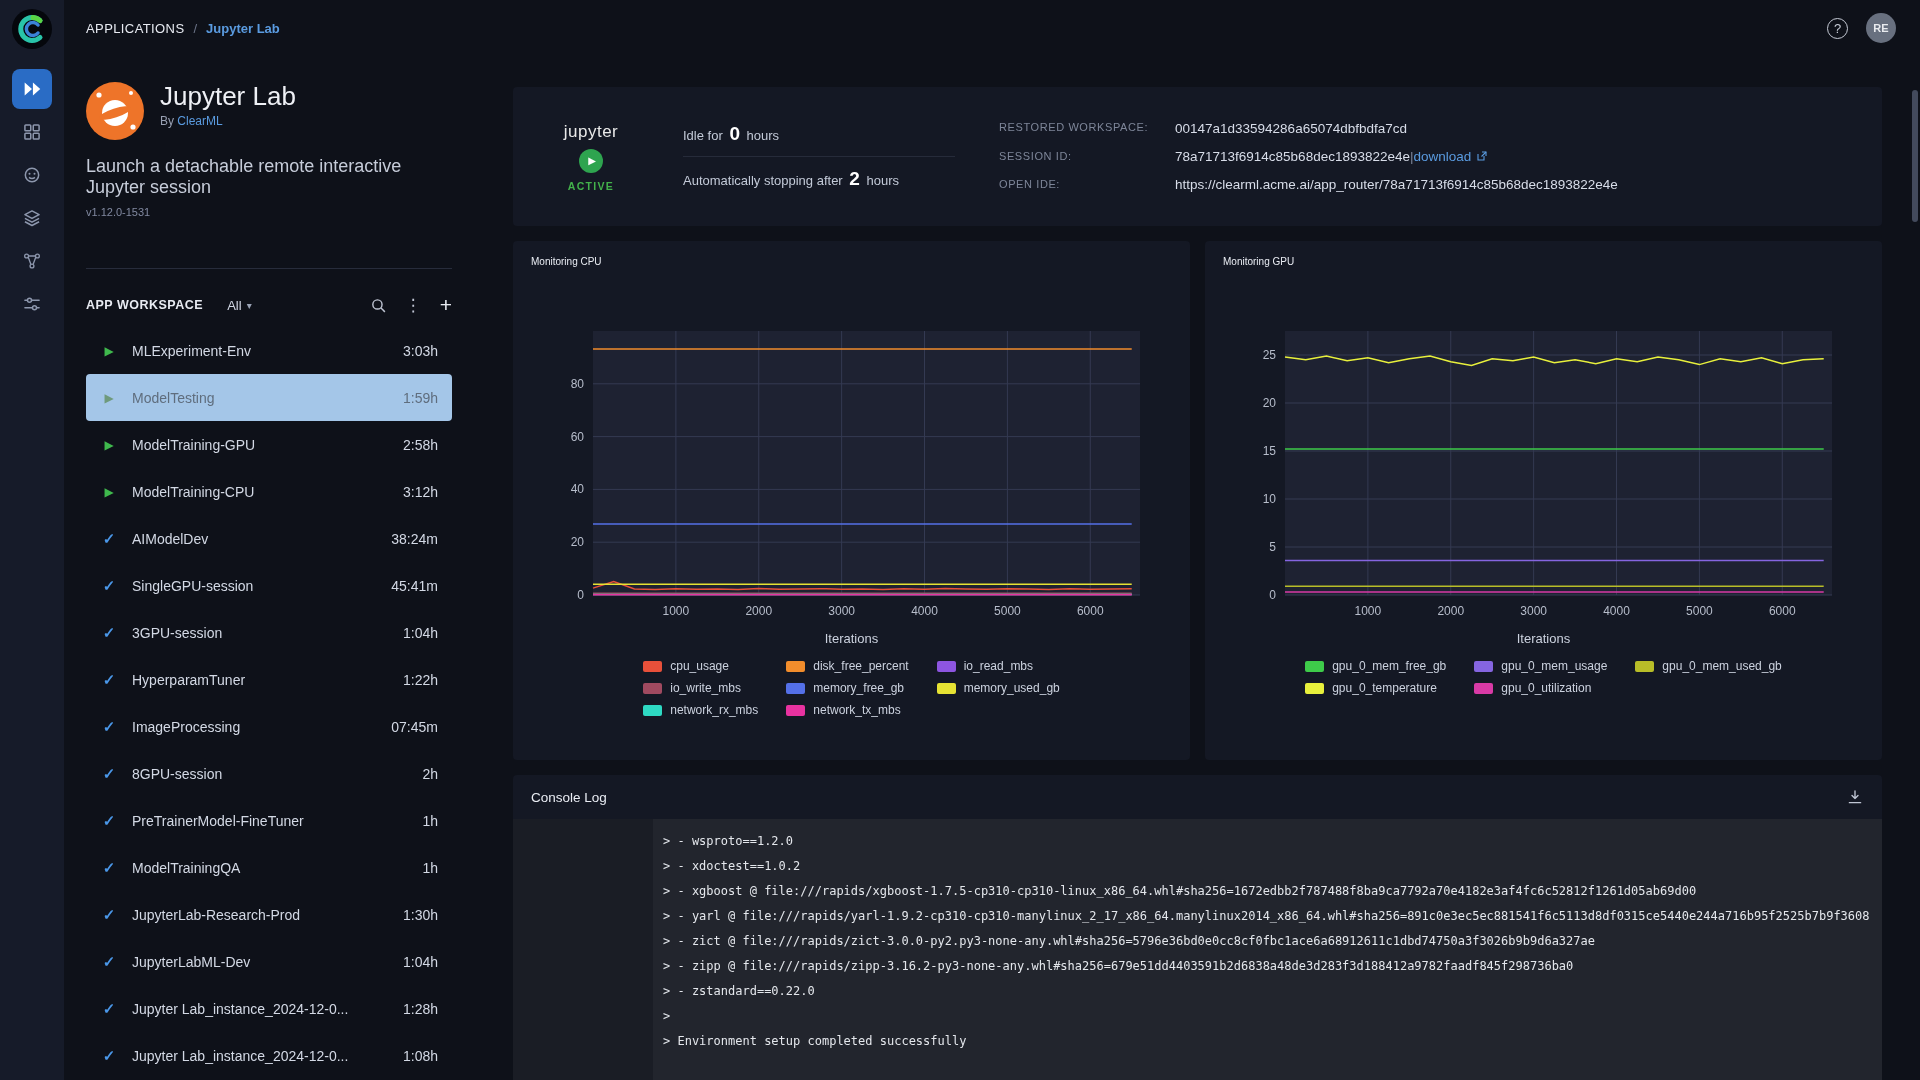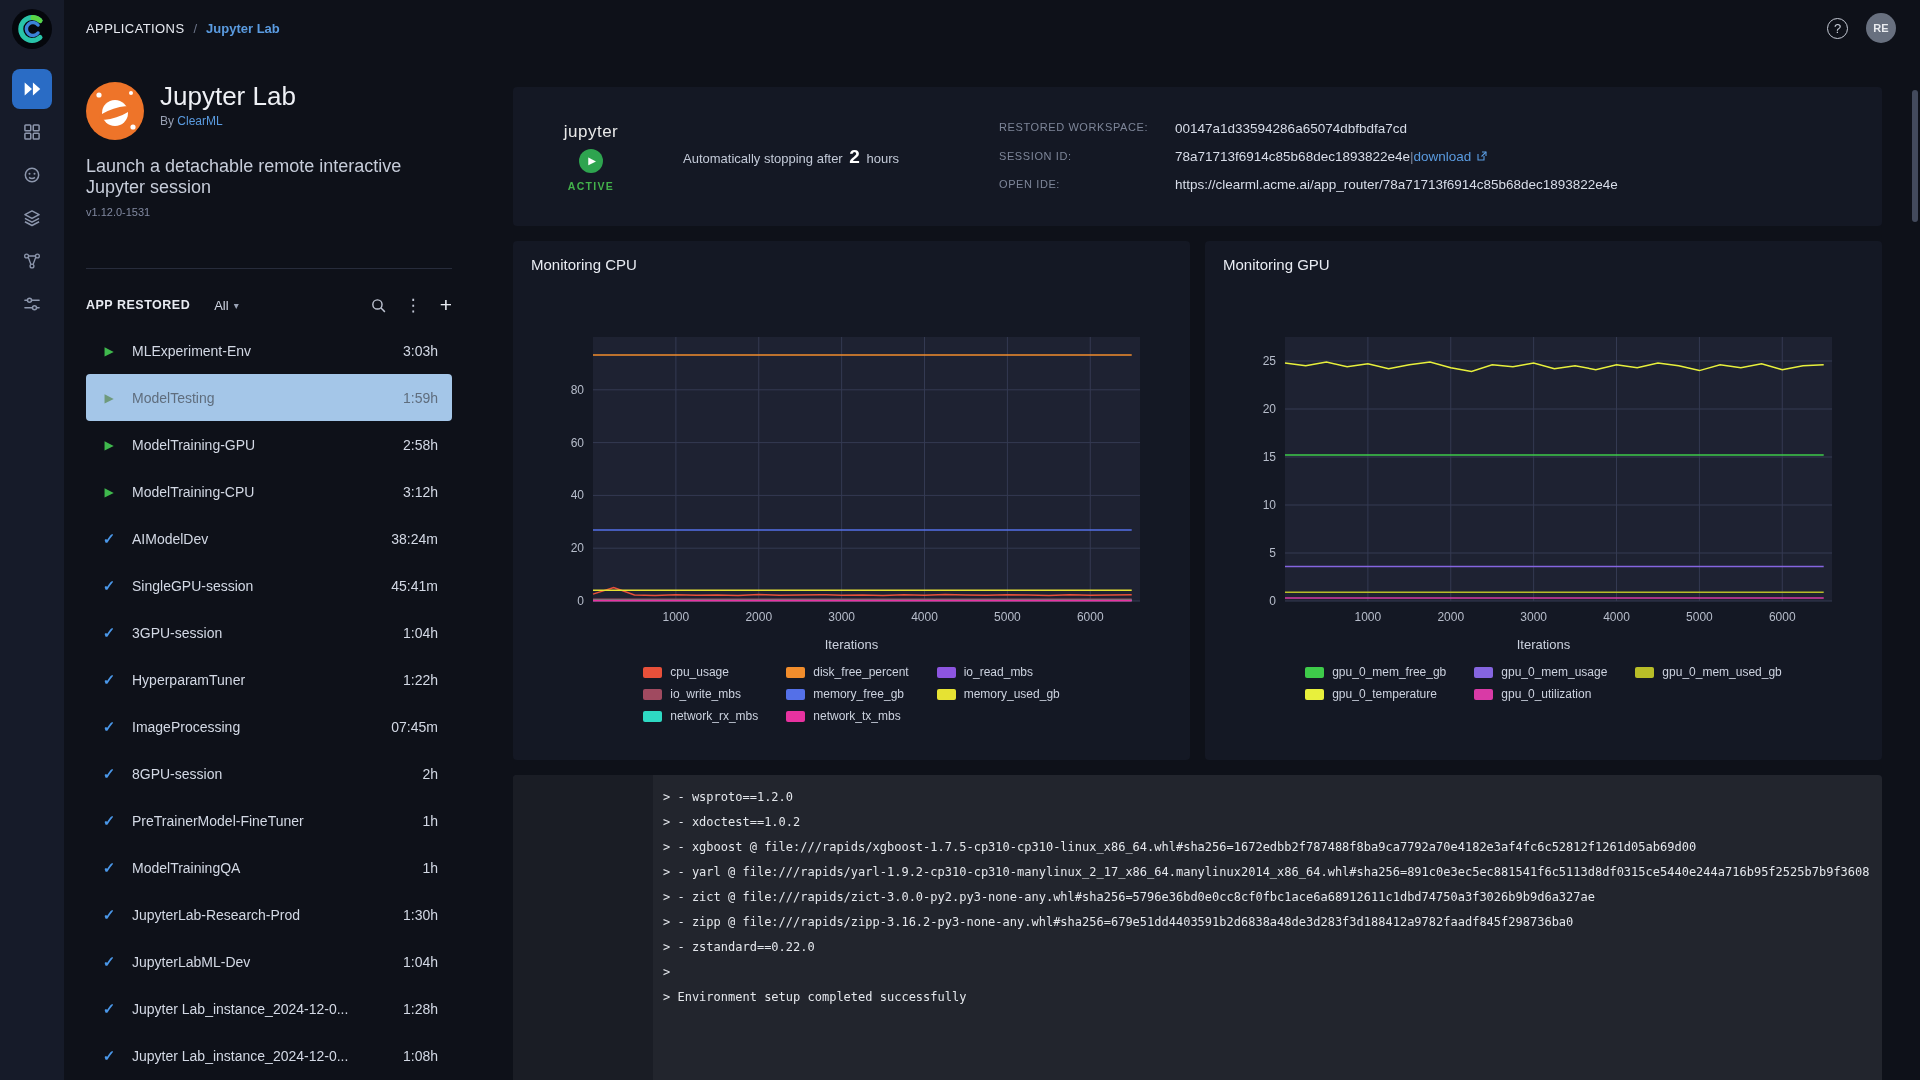--- a/index.html
+++ b/index.html
@@ -73,21 +73,21 @@
   .big-num { font-size:19px; font-weight:bold; color:#ffffff; margin:0 3px; }
   .info-grid { flex:1; display:grid; grid-template-columns:158px 1fr; column-gap:18px; row-gap:13px; align-items:center; }
   .info-label { color:#7e8699; font-size:11px; letter-spacing:.6px; line-height:1.4; }
   .info-value { color:#d8dde9; font-size:13.5px; }
   .value-row { display:flex; align-items:center; gap:0; }
   .pipe { color:#7e8699; }
   .download-link { color:#5a9be0; display:flex; align-items:center; gap:5px; cursor:pointer; }
 
   .charts { display:flex; gap:15px; height:519px; margin-bottom:15px; }
   .chart-card { flex:1; overflow:hidden; }
-  .chart-title { padding:15px 18px 0; font-size:15px; color:#e9ecf3; }
+  .chart-title { padding:15px 18px 0; font-size:10px; color:#e9ecf3; }
   .chart-plot { margin:52px 2px 0 8px; cursor:crosshair; }
   .xlabel { text-align:center; font-size:13px; color:#ccd2df; margin-top:2px; }
   .legend { display:grid; grid-template-columns:repeat(3,auto); justify-content:center; column-gap:28px; row-gap:8px; margin-top:13px; }
   .legend-item { display:flex; align-items:center; gap:8px; cursor:pointer; }
   .swatch { width:19px; height:11px; border-radius:2px; }
   .legend-label { font-size:12px; color:#ccd2df; }
 
   .console-card { height:309px; display:flex; flex-direction:column; overflow:hidden; }
   .console-header { height:44px; display:flex; align-items:center; justify-content:space-between; padding:0 18px; }
   .console-title { font-size:13.5px; color:#e9ecf3; }
@@ -206,21 +206,21 @@
         <span class="byline-prefix">By</span>
         <span class="byline-link">ClearML</span>
       </div>
     </div>
   </div>
   <div class="app-desc">Launch a detachable remote interactive Jupyter session</div>
   <div class="app-version">v1.12.0-1531</div>
   <div class="divider"></div>
 
   <div class="instances-header">
-    <span class="instances-title">APP RESTORED</span>
+    <span class="instances-title">APP WORKSPACE</span>
     <span class="filter">
       <span>All</span>
       <span class="chevron">▾</span>
     </span>
     <span class="header-spacer"></span>
     <span class="icon-btn">
       <span>
         <svg width="17" height="17" viewBox="0 0 24 24" fill="none" stroke="currentColor" stroke-width="2">
           <circle cx="10.5" cy="10.5" r="6.5"></circle>
             <path d="M15.5 15.5L21 21"></path>
@@ -323,20 +323,25 @@
 
   <section class="card session-card">
     <div class="jlogo-block">
       <span class="jupyter-word">jupyter</span>
       <span class="play-badge">
         <span>▶</span>
       </span>
       <span class="active-label">ACTIVE</span>
     </div>
     <div class="idle-block">
+      <div class="idle-row">
+        <span>Idle for</span>
+        <span class="big-num">0</span>
+        <span>hours</span>
+      </div>
       <div class="idle-row">
         <span>Automatically stopping after</span>
         <span class="big-num">2</span>
         <span>hours</span>
       </div>
     </div>
     <div class="info-grid">
       <div class="info-label">RESTORED WORKSPACE:</div>
       <div class="info-value">00147a1d33594286a65074dbfbdfa7cd</div>
       <div class="info-label">SESSION ID:</div>
@@ -489,20 +494,31 @@
           </div>
           <div class="legend-item">
             <span class="swatch" style="background: rgb(217, 58, 166);"></span>
             <span class="legend-label">gpu_0_utilization</span>
           </div>
         </div>
     </div>
   </section>
 
   <section class="card console-card">
+    <div class="console-header">
+      <span class="console-title">Console Log</span>
+      <span class="icon-btn">
+        <span>
+          <svg width="18" height="18" viewBox="0 0 24 24" fill="none" stroke="currentColor" stroke-width="1.8" stroke-linecap="round">
+            <path d="M12 4v10m0 0l-4-4m4 4l4-4"></path>
+              <path d="M4.5 19.5h15"></path>
+          </svg>
+        </span>
+      </span>
+    </div>
     <div class="console-body">
       <div class="console-gutter"></div>
       <div class="console-lines" id="console-lines">
           <div class="console-line"><span class="line-text">&gt; - wsproto==1.2.0</span></div>
           <div class="console-line"><span class="line-text">&gt; - xdoctest==1.0.2</span></div>
           <div class="console-line"><span class="line-text">&gt; - xgboost @ file:///rapids/xgboost-1.7.5-cp310-cp310-linux_x86_64.whl#sha256=1672edbb2f787488f8ba9ca7792a70e4182e3af4fc6c52812f1261d05ab69d00</span></div>
           <div class="console-line"><span class="line-text">&gt; - yarl @ file:///rapids/yarl-1.9.2-cp310-cp310-manylinux_2_17_x86_64.manylinux2014_x86_64.whl#sha256=891c0e3ec5ec881541f6c5113d8df0315ce5440e244a716b95f2525b7b9f3608</span></div>
           <div class="console-line"><span class="line-text">&gt; - zict @ file:///rapids/zict-3.0.0-py2.py3-none-any.whl#sha256=5796e36bd0e0cc8cf0fbc1ace6a68912611c1dbd74750a3f3026b9b9d6a327ae</span></div>
           <div class="console-line"><span class="line-text">&gt; - zipp @ file:///rapids/zipp-3.16.2-py3-none-any.whl#sha256=679e51dd4403591b2d6838a48de3d283f3d188412a9782faadf845f298736ba0</span></div>
           <div class="console-line"><span class="line-text">&gt; - zstandard==0.22.0</span></div>

